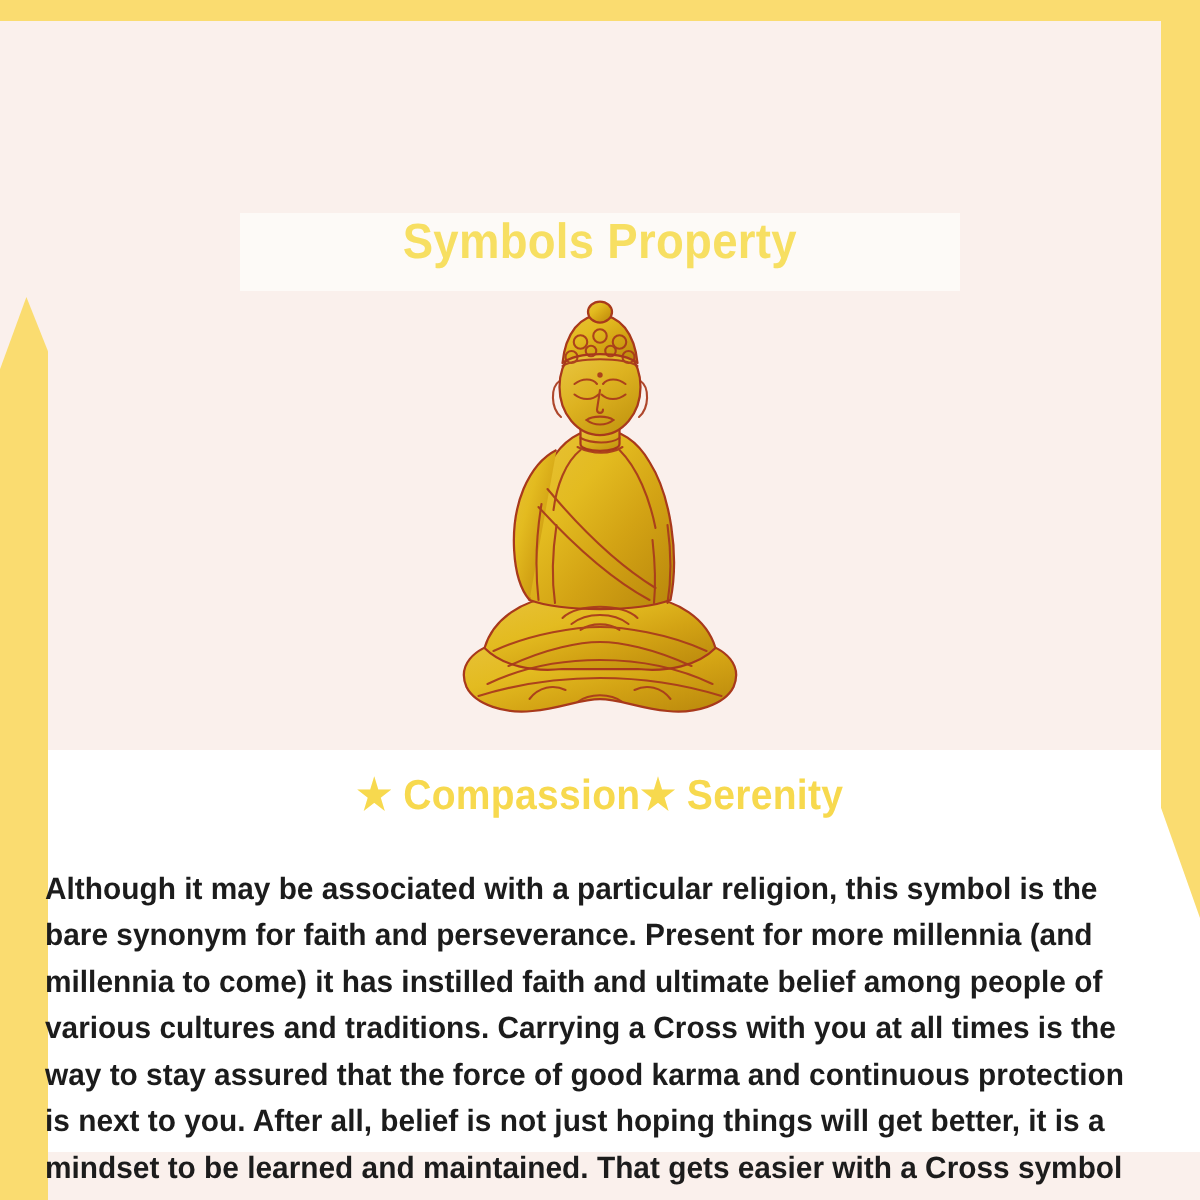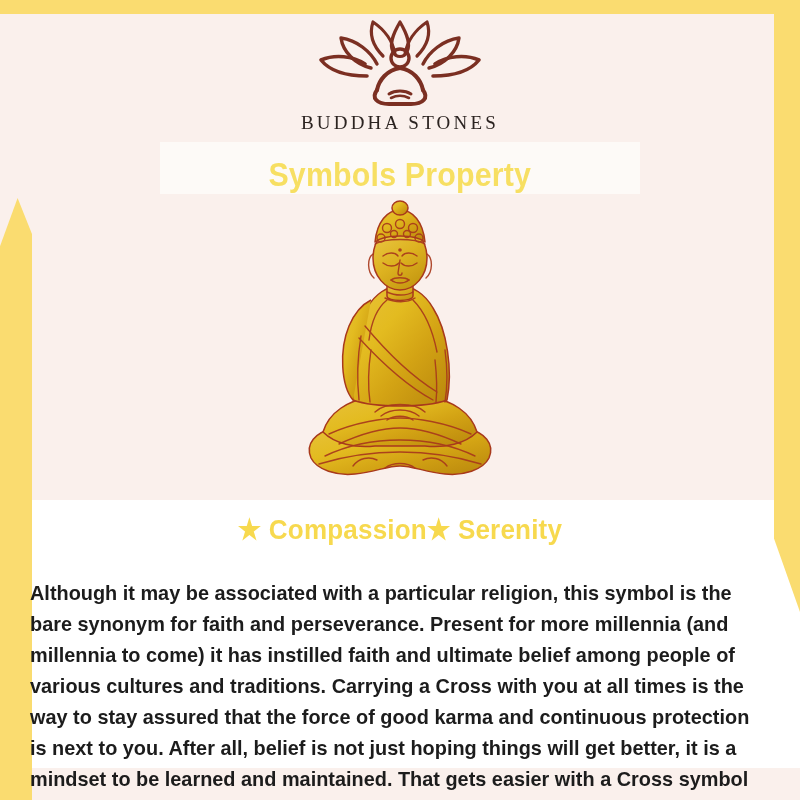--- a/index.html
+++ b/index.html
@@ -57,21 +57,21 @@
     font-family:"Liberation Serif", serif;
     font-size:19px;letter-spacing:3.2px;
     color:#2b2320;font-weight:400;
     white-space:nowrap;
   }
 
   
   .title-banner{
     position:absolute;left:160px;top:142px;width:480px;height:52px;
     background:#fdfaf7;
-    display:flex;align-items:flex-end;justify-content:center;
+    display:flex;align-items:flex-start;justify-content:center;
   }
   .title-text{
     font-family:"Liberation Sans", sans-serif;
     font-weight:700;
     font-size:33px;
     color:#f7df62;
     letter-spacing:0.2px;
     transform:scaleX(0.92);
     white-space:nowrap;
   }
@@ -129,51 +129,20 @@
 <div class="page">
 
   <div class="bg-top"></div>
   <div class="bg-bottom"></div>
   <div class="bg-foot"></div>
 
   <div class="frame-top"></div>
   <div class="frame-right"></div>
   <div class="frame-left"></div>
 
-  <div class="logo-wrap">
-    <svg class="logo-mark" viewBox="0 0 190 92">
-      <g fill="none" stroke="#7b2f22" stroke-width="3.4" stroke-linecap="round" stroke-linejoin="round">
-
-        <path d="M62 60 C40 60 24 54 16 44 C30 38 48 40 60 48" stroke-width="3.6"></path>
-
-        <path d="M128 60 C150 60 166 54 174 44 C160 38 142 40 130 48" stroke-width="3.6"></path>
-
-        <path d="M66 52 C50 48 38 36 36 22 C52 24 66 36 72 48" stroke-width="3.4"></path>
-
-        <path d="M124 52 C140 48 152 36 154 22 C138 24 124 36 118 48" stroke-width="3.4"></path>
-
-        <path d="M78 40 C68 30 64 18 68 6 C80 14 88 26 90 38" stroke-width="3.2"></path>
-
-        <path d="M112 40 C122 30 126 18 122 6 C110 14 102 26 100 38" stroke-width="3.2"></path>
-
-        <path d="M95 6 C88 18 84 28 88 36 C91 42 99 42 102 36 C106 28 102 18 95 6 Z" stroke-width="3.2"></path>
-
-        <circle cx="95" cy="42" r="9" stroke-width="3.4"></circle>
-
-        <path d="M95 52 C82 54 74 64 72 74" stroke-width="4"></path>
-        <path d="M95 52 C108 54 116 64 118 74" stroke-width="4"></path>
-
-        <path d="M72 74 C66 82 72 88 84 88 L106 88 C118 88 124 82 118 74" stroke-width="4"></path>
-
-        <path d="M84 78 C90 74 100 74 106 78" stroke-width="3"></path>
-        <path d="M86 82 C92 79 98 79 104 82" stroke-width="2.6"></path>
-      </g>
-    </svg>
-    <div class="logo-word">BUDDHA STONES</div>
-  </div>
 
   <div class="title-banner">
     <div class="title-text">Symbols Property</div>
   </div>
 
   <div class="buddha-wrap">
     <svg class="buddha-svg" viewBox="0 0 210 290">
       <defs>
         <linearGradient id="goldv" x1="0" y1="0" x2="1" y2="1">
           <stop offset="0%" stop-color="#e8c23a"></stop>

